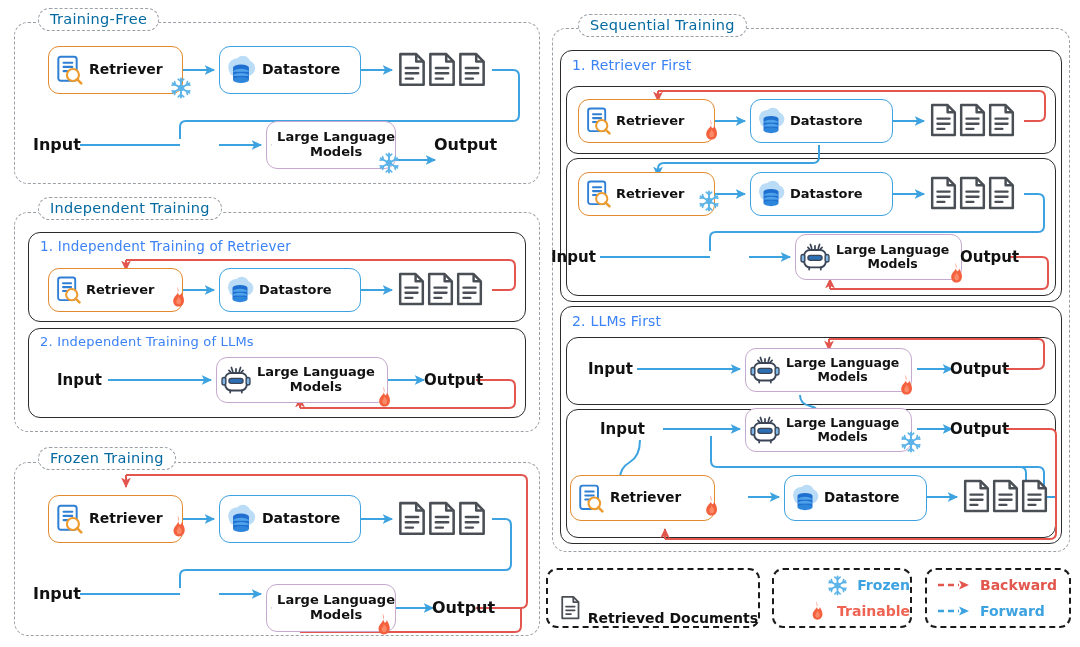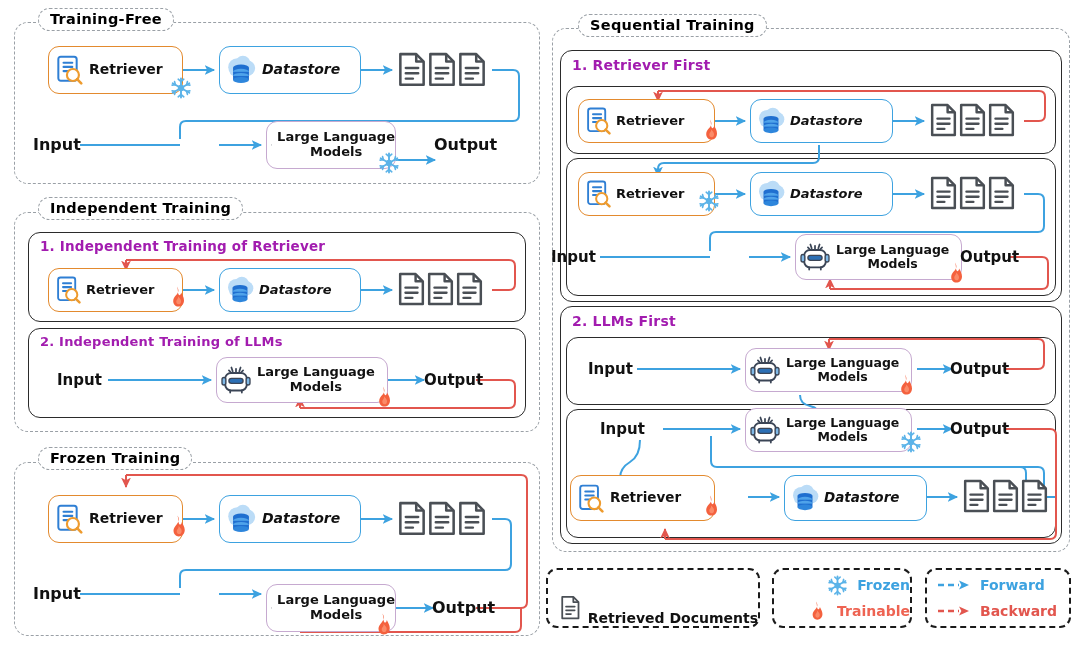--- a/index.html
+++ b/index.html
@@ -2,33 +2,33 @@
 <html><head>
 <meta charset="utf-8">
 <style>
   html,body{margin:0;padding:0;background:#ffffff;}
   body{width:1080px;height:647px;position:relative;overflow:hidden;
        font-family:"DejaVu Sans", sans-serif;}
 
   
   .group{position:absolute;border:1.6px dashed #9aa0a6;border-radius:14px;background:#fff;}
   .group-title{position:absolute;border:1.6px dashed #9aa0a6;border-radius:13px;
-               background:#fff;padding:2px 11px 3px 11px;font-weight:700;color:#000000;
+               background:#fff;padding:2px 11px 3px 11px;font-weight:400;color:#0369a1;
                white-space:nowrap;z-index:6;letter-spacing:.3px;}
 
   
   .sub{position:absolute;border:1.7px solid #2b2b2b;border-radius:12px;background:#fff;}
-  .sub-title{position:absolute;font-weight:700;color:#a21caf;white-space:nowrap;z-index:5;letter-spacing:.2px;}
+  .sub-title{position:absolute;font-weight:400;color:#3b82f6;white-space:nowrap;z-index:5;letter-spacing:.2px;}
 
   
   .node{position:absolute;border-radius:11px;background:#fff;display:flex;align-items:center;
         box-sizing:border-box;z-index:4;}
   .node .lbl{font-weight:700;color:#111;white-space:nowrap;line-height:1.12;}
   .retriever{border:1.7px solid #E38A2E;}
-  .datastore{border:1.7px solid #3DA2E0;font-style:italic;}
+  .datastore{border:1.7px solid #3DA2E0;}
   .llm{border:1.7px solid #C6A9D0;}
 
   
   .ptext{position:absolute;font-weight:700;color:#111;white-space:nowrap;z-index:5;}
 
   
   .docs{position:absolute;display:flex;z-index:4;}
 
   
   .wires{position:absolute;left:0;top:0;width:1080px;height:647px;z-index:2;pointer-events:none;}
@@ -600,25 +600,25 @@
     <svg width="20" height="22" viewBox="0 0 22 24">
         <use href="#ico-fire"></use>
       </svg>
     <span class="lg-train" style="font-size:14px;margin-left:10px;">Trainable</span>
   </div>
 </div>
 
 <div class="legend-box" style="left:925px;top:568px;width:146px;height:60px;flex-direction:column;justify-content:center;align-items:flex-start;padding-left:10px;">
   <div style="display:flex;align-items:center;height:26px;">
     <svg width="34" height="12">
-      <line x1="1" y1="6" x2="22" y2="6" stroke="#3DA2E0" stroke-width="2.4" stroke-dasharray="6 4"></line>
-      <path d="M22 1.4 L32 6 L22 10.6 L24.4 6 Z" fill="#3DA2E0"></path>
-    </svg>
-    <span class="lg-fw" style="font-size:14px;margin-left:9px;">Forward</span>
+      <line x1="1" y1="6" x2="22" y2="6" stroke="#E2564E" stroke-width="2.4" stroke-dasharray="6 4"></line>
+      <path d="M22 1.4 L32 6 L22 10.6 L24.4 6 Z" fill="#E2564E"></path>
+    </svg>
+    <span class="lg-bw" style="font-size:14px;margin-left:9px;">Backward</span>
   </div>
   <div style="display:flex;align-items:center;height:26px;">
     <svg width="34" height="12">
-      <line x1="1" y1="6" x2="22" y2="6" stroke="#E2564E" stroke-width="2.4" stroke-dasharray="6 4"></line>
-      <path d="M22 1.4 L32 6 L22 10.6 L24.4 6 Z" fill="#E2564E"></path>
-    </svg>
-    <span class="lg-bw" style="font-size:14px;margin-left:9px;">Backward</span>
+      <line x1="1" y1="6" x2="22" y2="6" stroke="#3DA2E0" stroke-width="2.4" stroke-dasharray="6 4"></line>
+      <path d="M22 1.4 L32 6 L22 10.6 L24.4 6 Z" fill="#3DA2E0"></path>
+    </svg>
+    <span class="lg-fw" style="font-size:14px;margin-left:9px;">Forward</span>
   </div>
 </div>
 
 </body></html>

